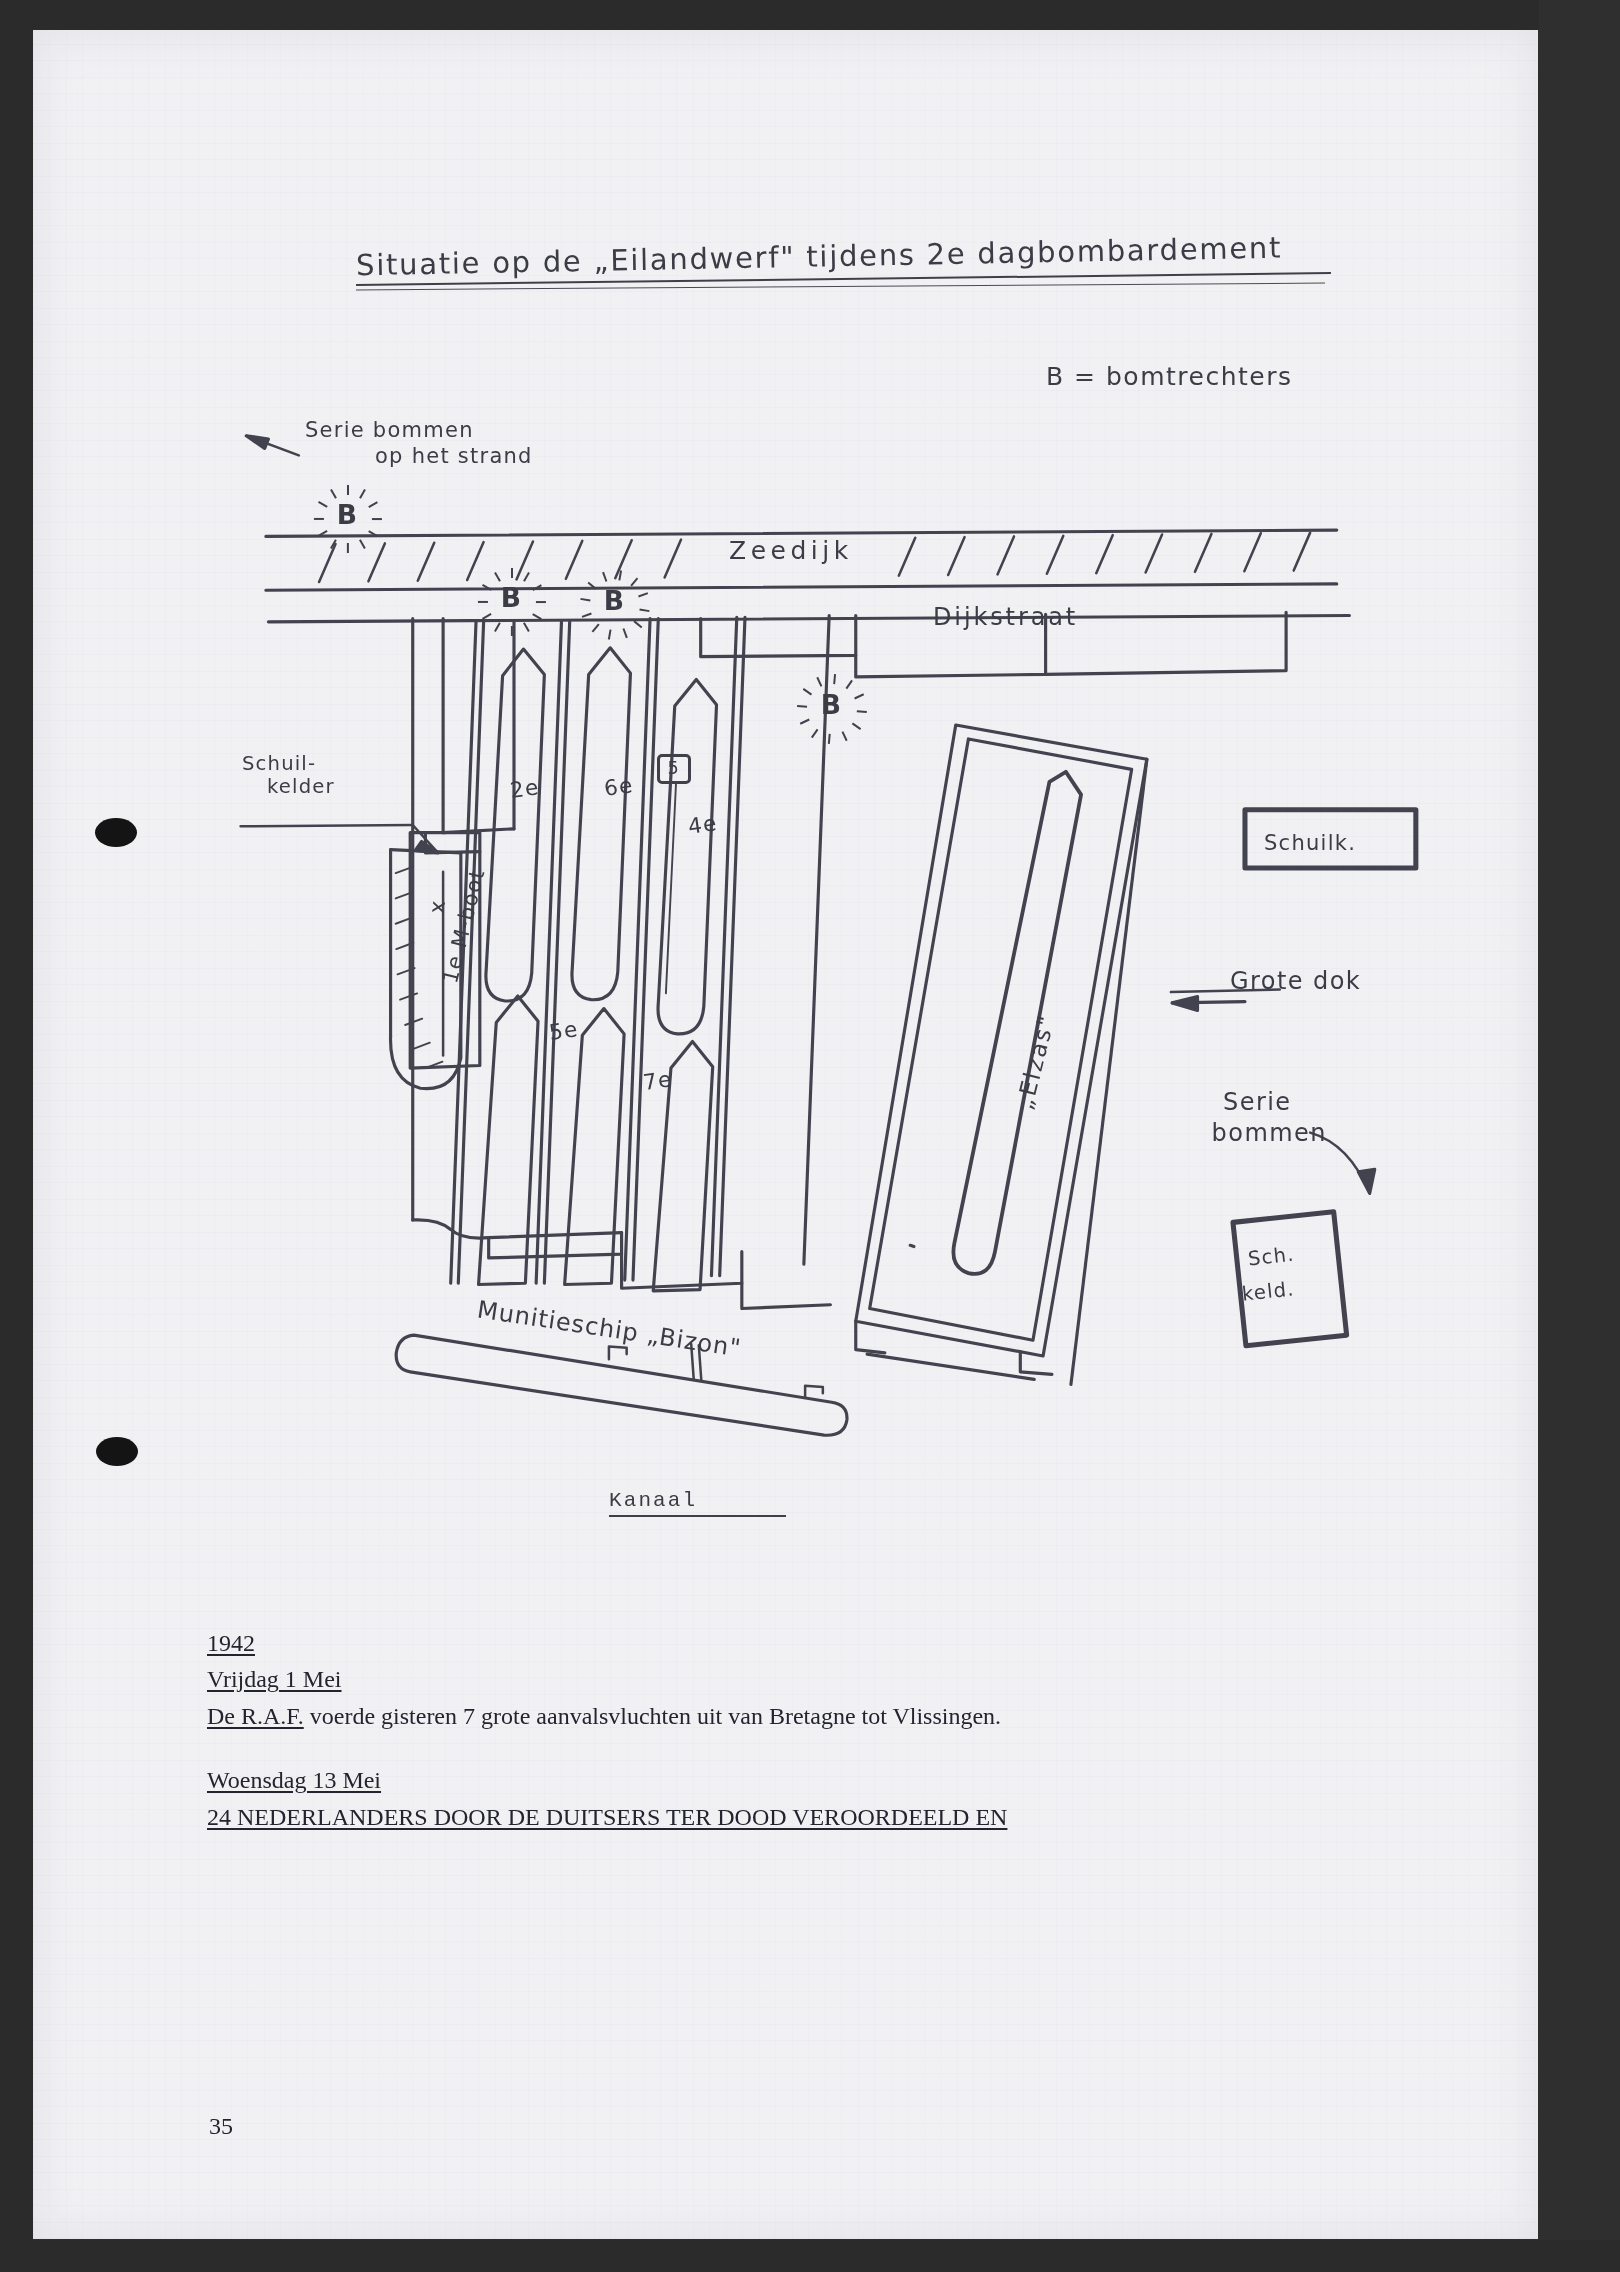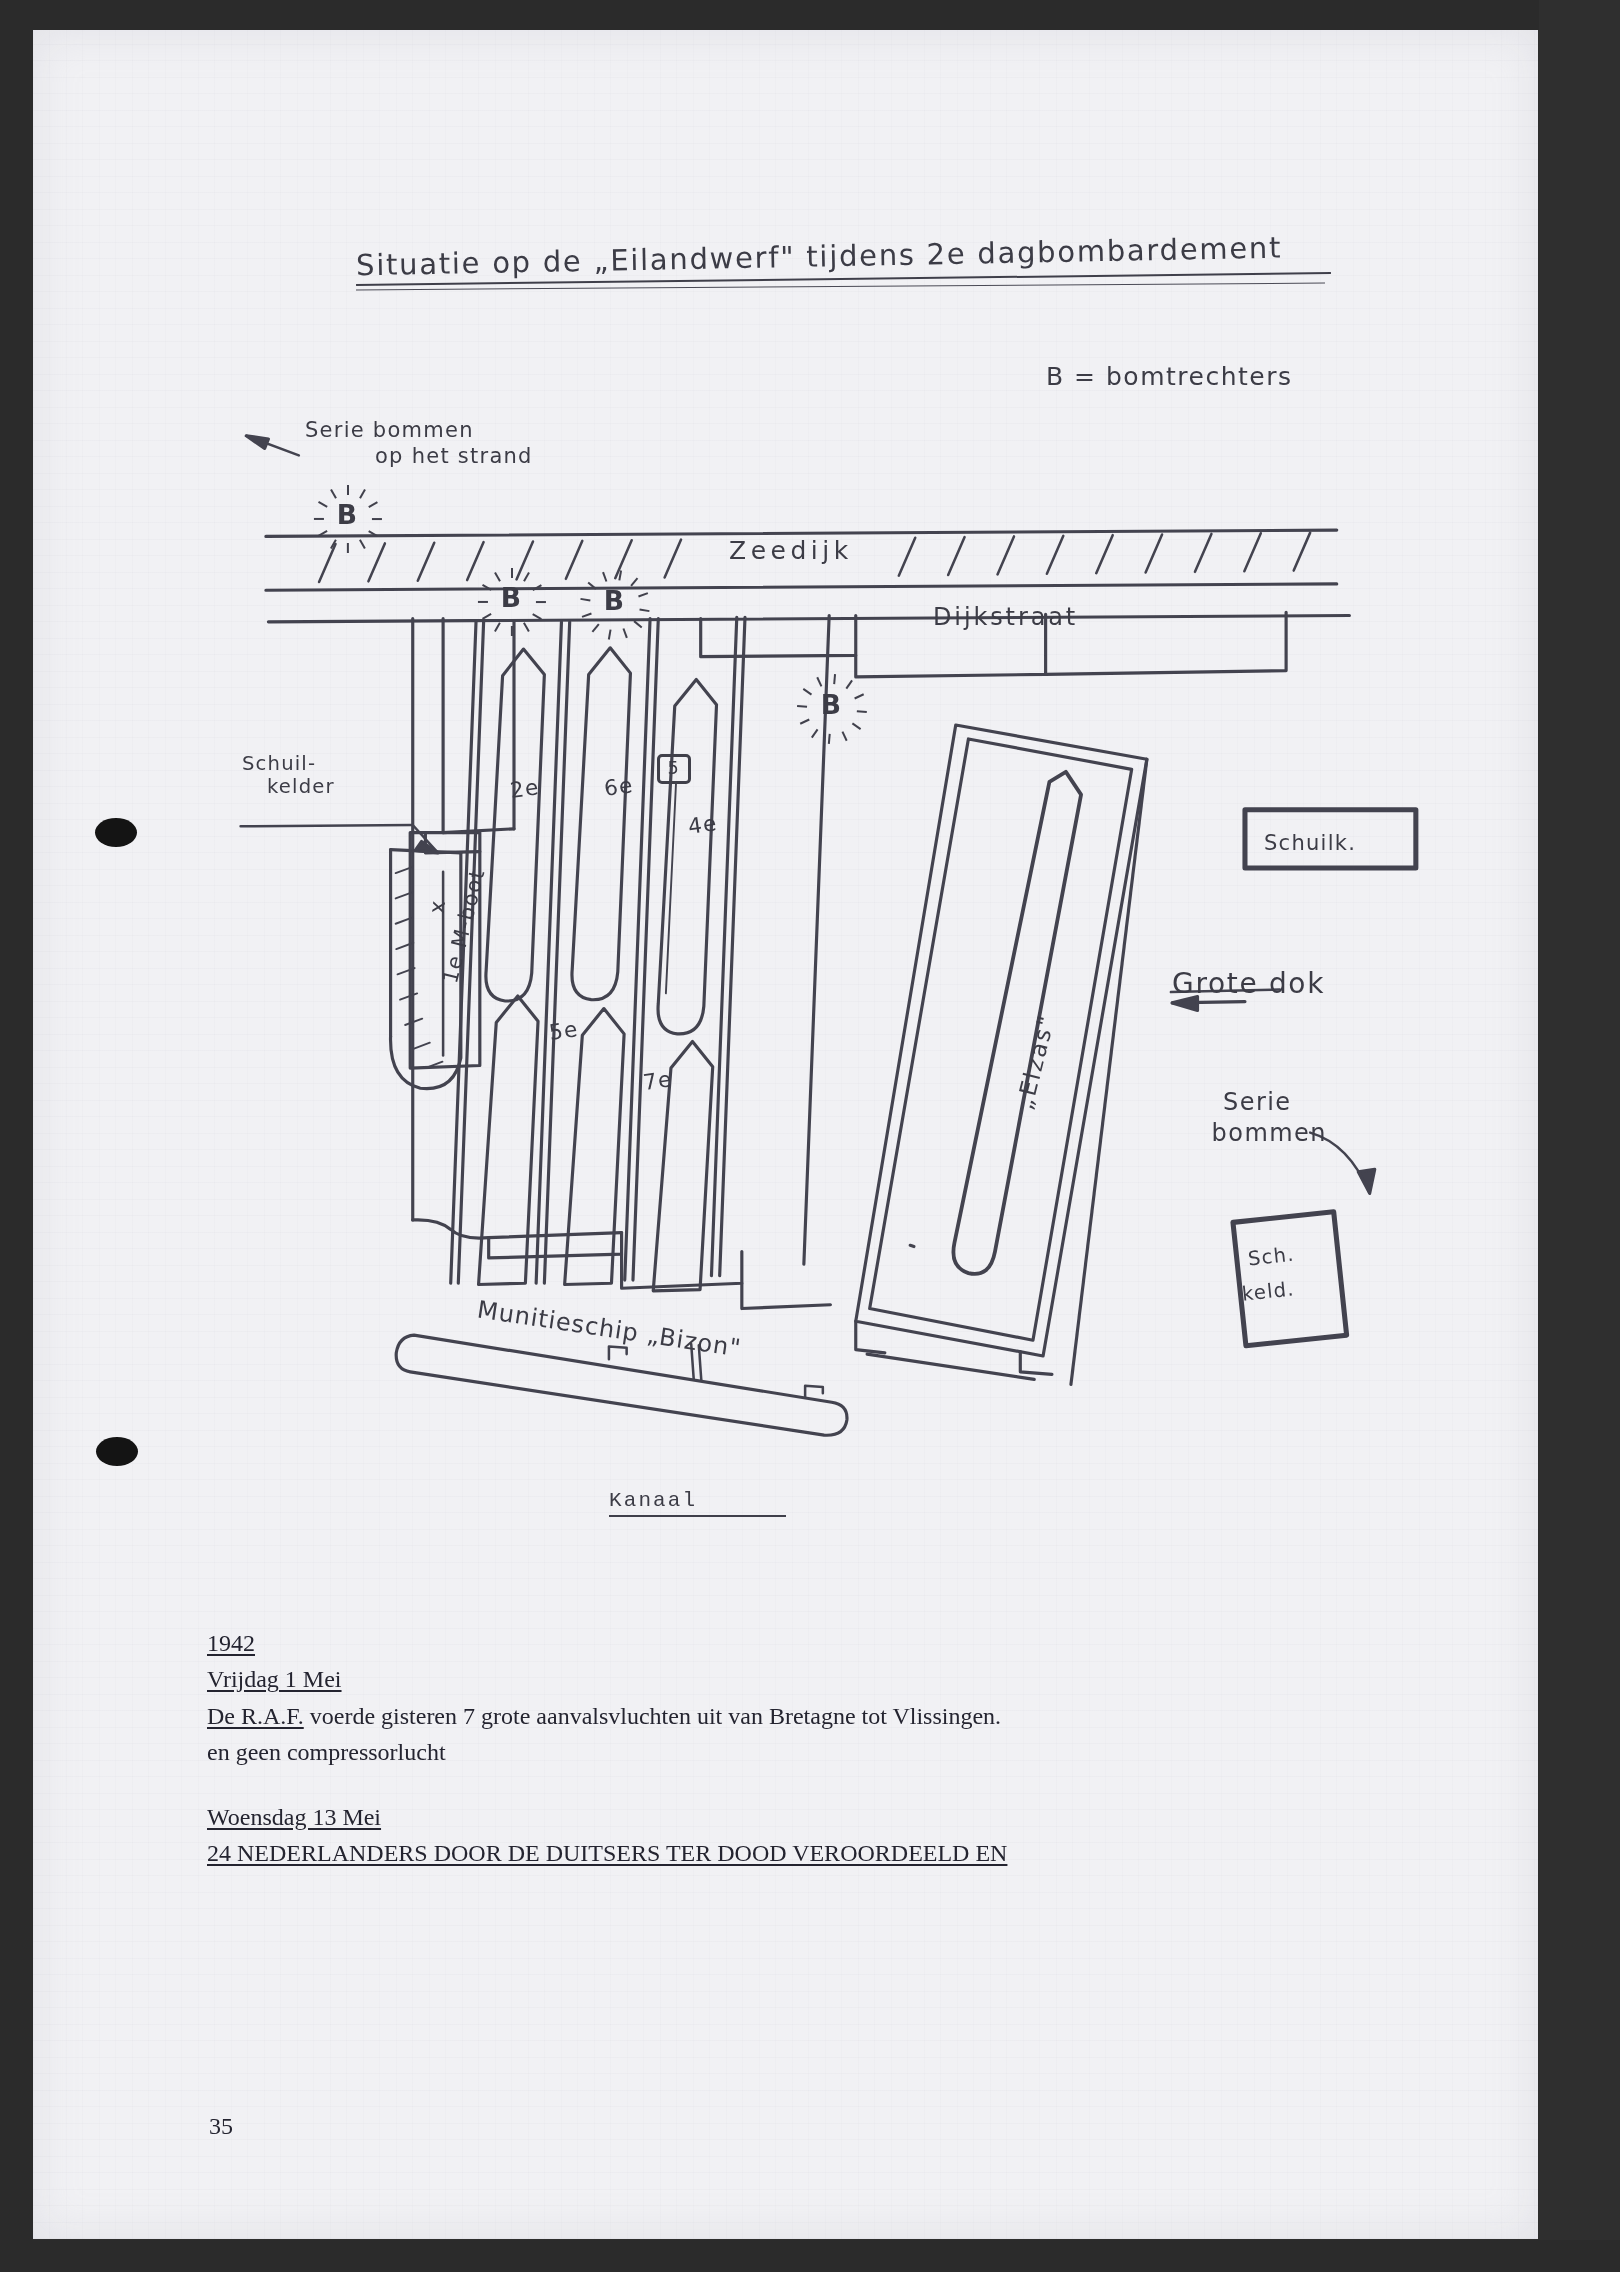--- a/index.html
+++ b/index.html
@@ -83,21 +83,21 @@
   #beach-note .l2{display:block;margin-left:70px;}
 
   
   #draw{position:absolute;left:0;top:0;width:1505px;height:2209px;z-index:3;}
 
   
   #zeedijk{left:696px;top:506px;font-size:25px;letter-spacing:.18em;}
   #dijkstraat{left:872px;top:573px;font-size:24px;letter-spacing:.12em;margin-left:28px;}
   #schuilkelder{left:209px;top:722px;font-size:19.6px;line-height:1.18;}
   #schuilkelder .l2{display:block;margin-left:25px;}
-  #grotedok{left:1139px;top:937px;font-size:28px;}
+  #grotedok{left:1197px;top:937px;font-size:24px;}
   #seriebommen2{left:1190px;top:1057px;font-size:24px;line-height:1.3;}
   #seriebommen2 .l2{display:block;margin-left:-11.4px;}
   #schuilk-box-lbl{left:1231px;top:801px;font-size:21px;}
   #schkeld-box-l1{left:1215px;top:1215px;font-size:19.6px;transform:rotate(-6deg);}
   #schkeld-box-l2{left:1209px;top:1250px;font-size:19.6px;transform:rotate(-6deg);}
   #kanaal-wrap{left:576px;top:1459px;}
   #kanaal-wrap .k{font-size:21px;letter-spacing:.1em;display:block;font-family:Liberation Mono, monospace;}
   #kanaal-wrap .rule{width:177px;border-top:2.5px solid #3f3f4a;margin-top:2.5px;}
 
   
@@ -406,21 +406,20 @@
 
     <div class="hand lbl" id="kanaal-wrap">
       <span class="k">Kanaal</span>
       <div class="rule"></div>
     </div>
 
     <div id="typed">
       <p><span class="u">1942</span></p>
       <p><span class="u">Vrijdag 1 Mei</span></p>
       <p><span class="u">De R.A.F.</span><span> voerde gisteren 7 grote aanvalsvluchten uit van Bretagne tot Vlissingen.</span></p>
-      <p>en geen compressorlucht</p>
 
       <div class="gap"></div>
 
       <p><span class="u">Woensdag 13 Mei</span></p>
       <p><span class="u">24 NEDERLANDERS DOOR DE DUITSERS TER DOOD VEROORDEELD EN</span></p>
     </div>
 
     <div id="pageno">35</div>
 
   </div>

